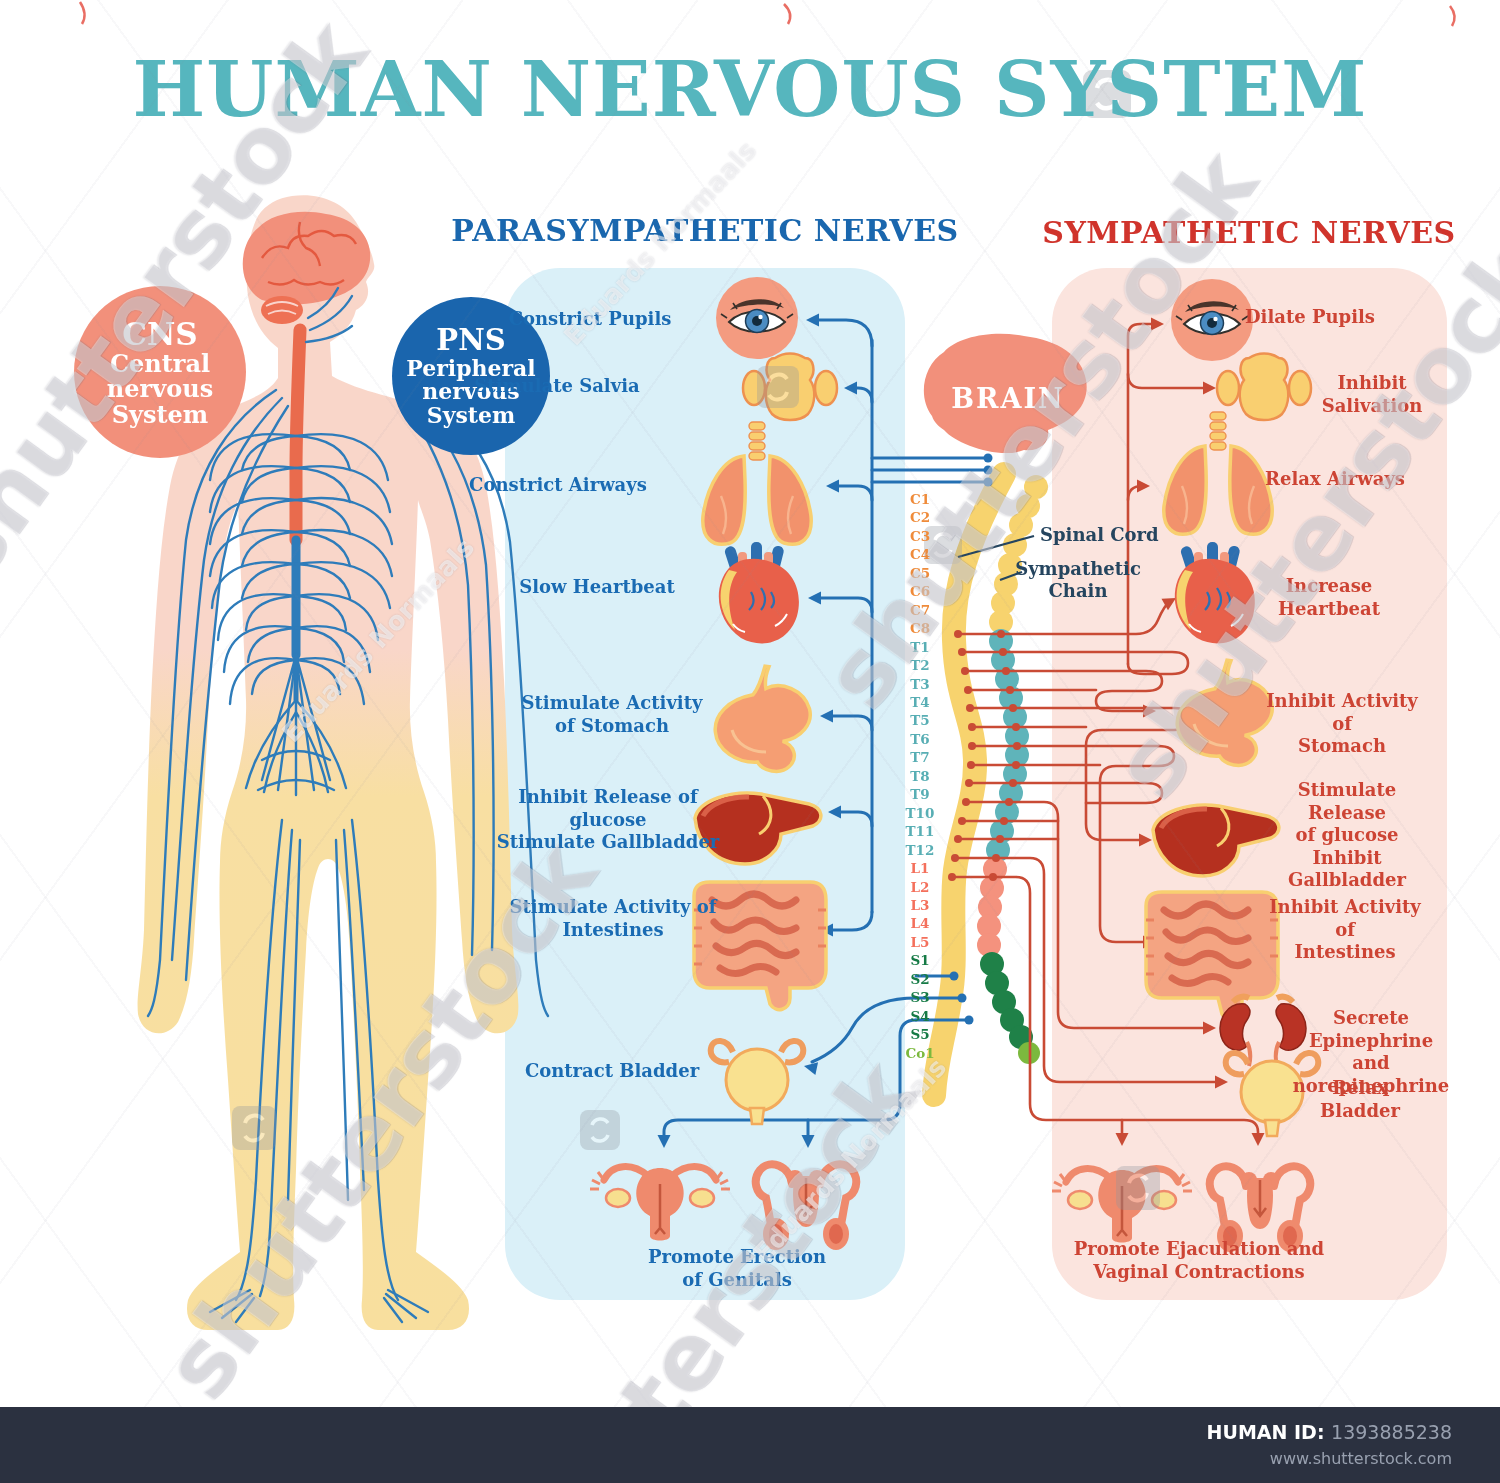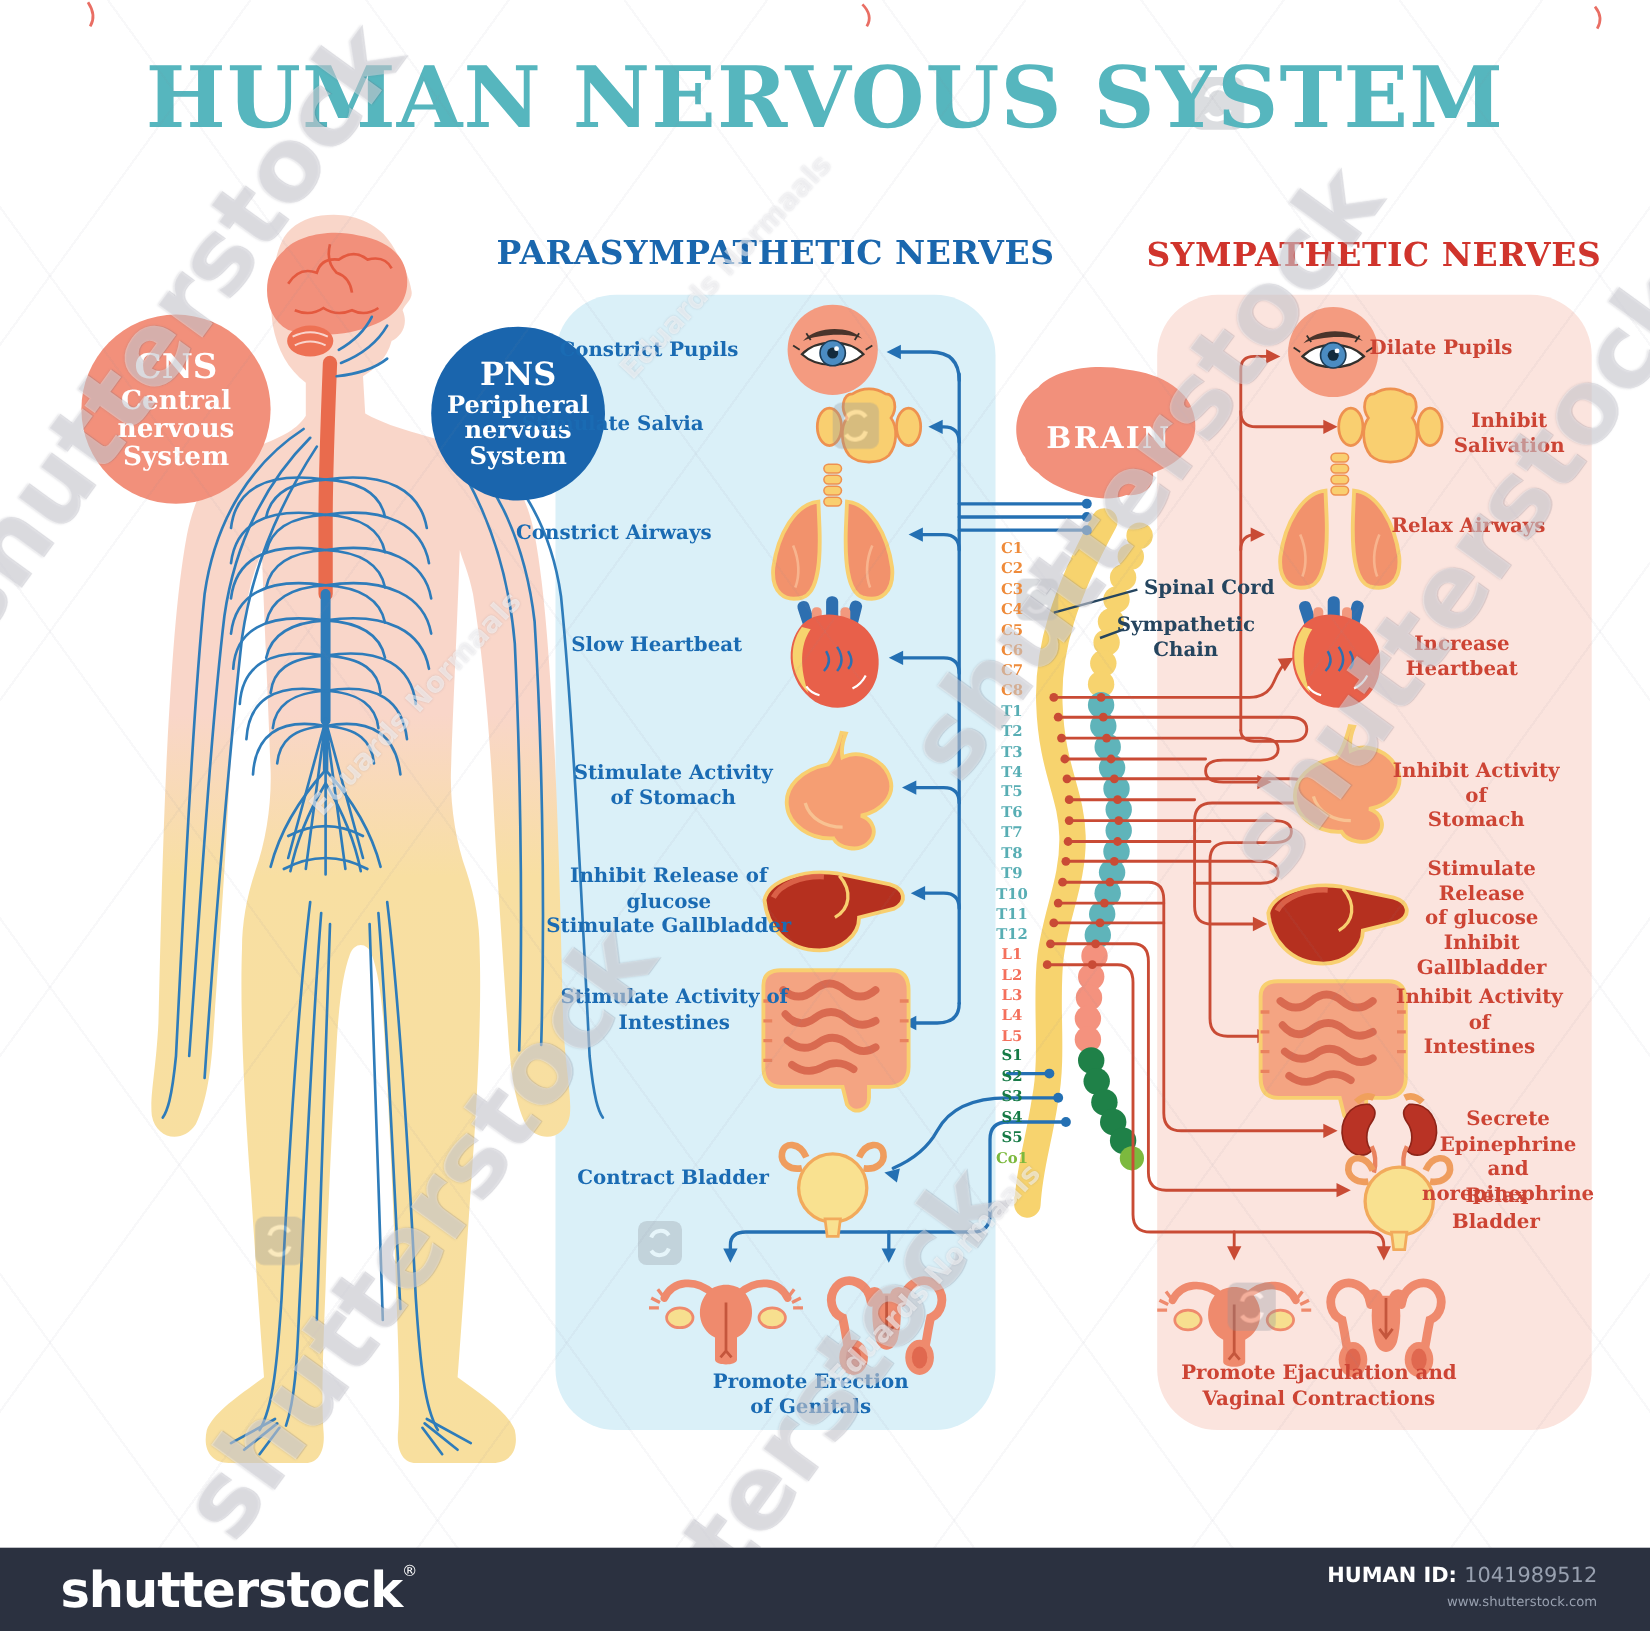--- a/index.html
+++ b/index.html
@@ -59,21 +59,21 @@
     transform:translate(-50%,-50%) rotate(-47deg);white-space:nowrap;pointer-events:none;}
   
   #footer{position:absolute;left:0;bottom:0;width:1500px;height:76px;background:#2b3140;
     font-family:"DejaVu Sans","Liberation Sans",sans-serif;}
   #footer-logo{position:absolute;left:55px;top:12px;color:#fff;font-size:45px;font-weight:bold;
     letter-spacing:-1px;}
   #footer-logo sup{font-size:14px;vertical-align:28px;font-weight:normal;}
   #footer-right{position:absolute;right:48px;top:14px;text-align:right;}
   #footer-id{font-size:19px;color:#ffffff;font-weight:bold;}
   #footer-id .num{color:#98a0af;font-weight:normal;}
-  #footer-url{font-size:12px;color:#98a0af;margin-top:6px;}
+  #footer-url{font-size:16px;color:#98a0af;margin-top:6px;}
   svg{display:block;}
 </style>
 </head>
 <body>
 
 <div id="canvas">
 
   <div id="panel-blue" class="panel"></div>
   <div id="panel-pink" class="panel"></div>
 
@@ -548,21 +548,20 @@
   <div class="wm-big" style="left:380px;top:1120px;">shutterstock</div>
   <div class="wm-big" style="left:1040px;top:430px;">shutterstock</div>
   <div class="wm-big" style="left:700px;top:1340px;">shutterstock</div>
   <div class="wm-big" style="left:1330px;top:520px;">shutterstock</div>
   <div class="wm-big" style="left:150px;top:300px;">shutterstock</div>
   <div class="wm-artist" style="left:660px;top:243px;">Eduards Normaals</div>
   <div class="wm-artist" style="left:378px;top:640px;">Eduards Normaals</div>
   <div class="wm-artist" style="left:850px;top:1160px;">Eduards Normaals</div>
 
   <div id="footer">
-    <div id="footer-logo"><span>shutterstock</span><sup>®</sup></div>
     <div id="footer-right">
       <div id="footer-id"><span>HUMAN ID:</span>
-        <span class="num">1041989512</span></div>
+        <span class="num">1393885238</span></div>
       <div id="footer-url">www.shutterstock.com</div>
     </div>
   </div>
 
 </div>
 
 </body></html>

